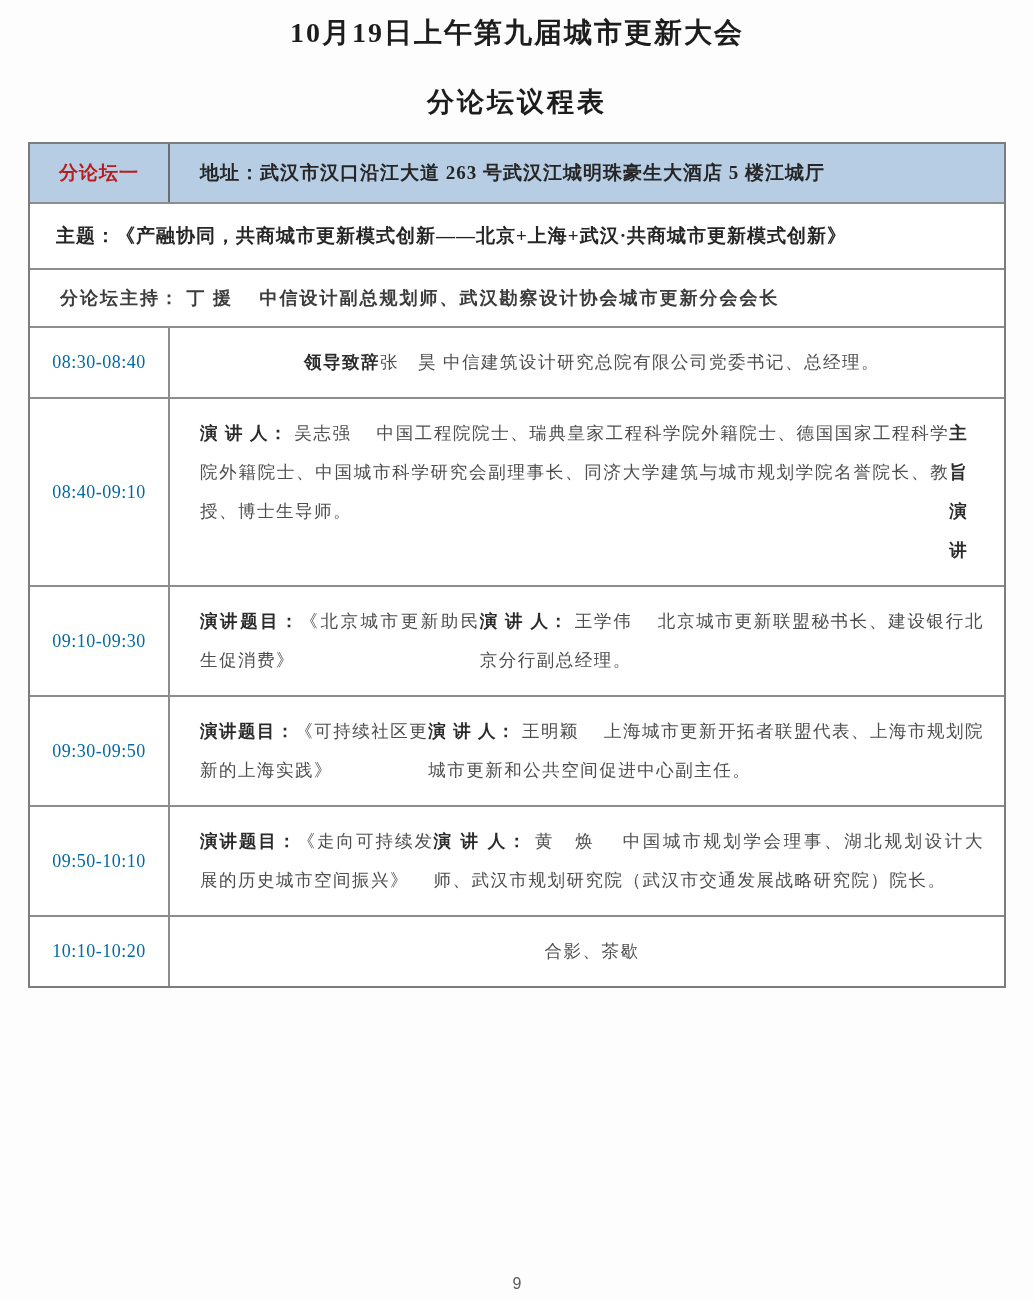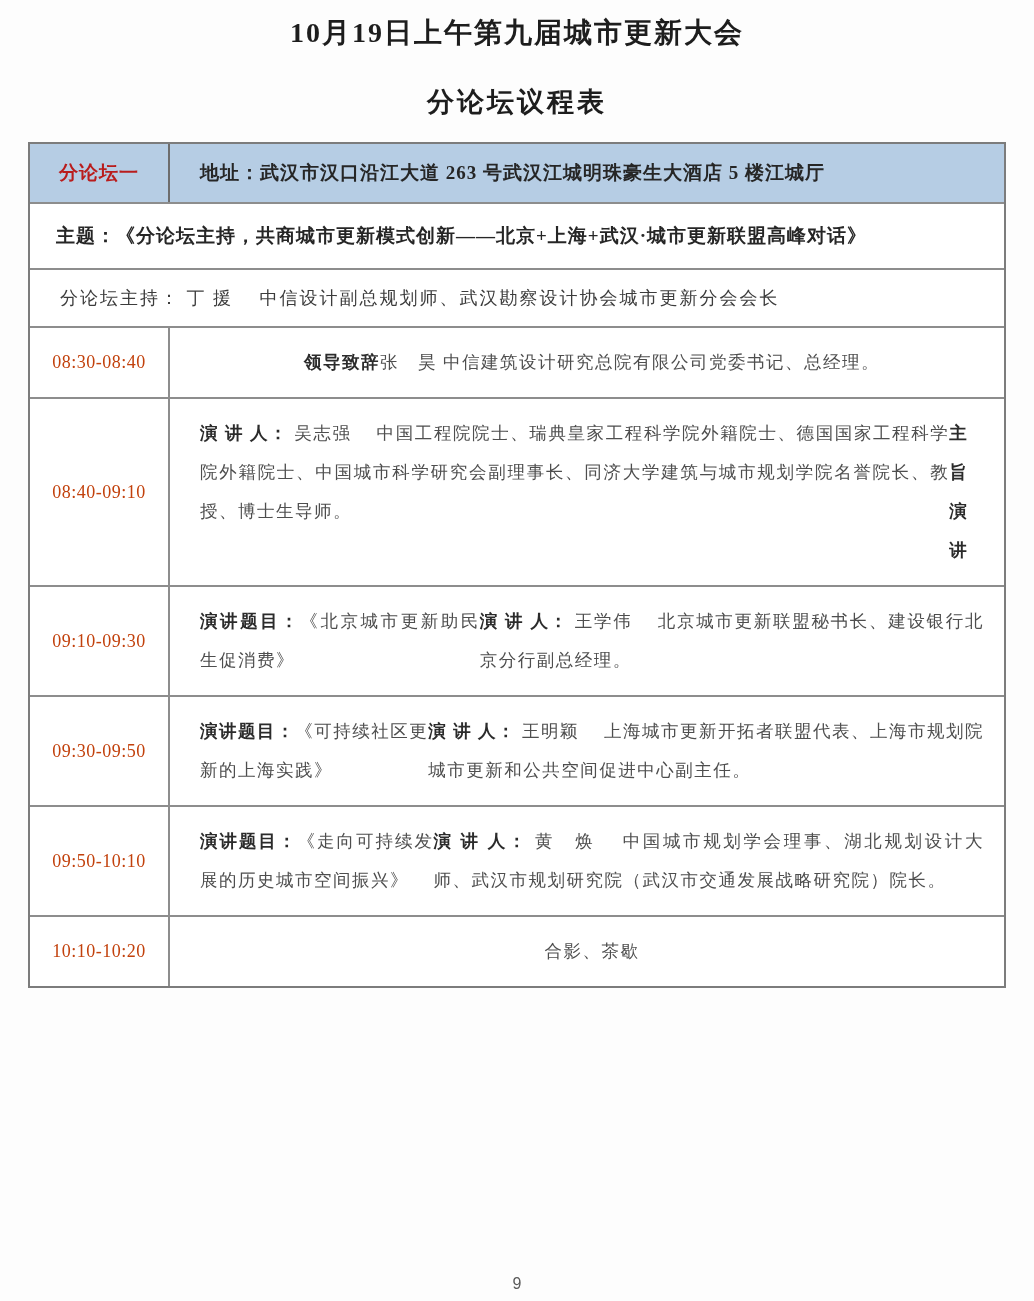--- a/index.html
+++ b/index.html
@@ -85,37 +85,38 @@
     letter-spacing: 1px;
     color: #262626;
   }
   .host-row {
     min-height: 58px;
     align-items: center;
     padding: 10px 16px 10px 30px;
     font-size: 18px;
     letter-spacing: 2px;
     color: #3c3c3c;
+    font-weight: bold;
   }
   .session-row {
     display: flex;
   }
   .session-row:last-child {
     border-bottom: none;
   }
   .time-cell {
     width: 140px;
     flex: 0 0 140px;
     display: flex;
     align-items: center;
     justify-content: center;
     border-right: 2px solid var(--border-inner, #8d8d8d);
     box-sizing: border-box;
     font-size: 18px;
-    color: #c2410c;
+    color: #0369a1;
     letter-spacing: 0.5px;
   }
   .content-cell {
     flex: 1;
     padding: 15px 20px 15px 30px;
     font-size: 17.5px;
     line-height: 39px;
     text-align: justify;
     letter-spacing: 1.5px;
     color: #4e4e4e;
@@ -153,21 +154,21 @@
   <h1 class="doc-title">10月19日上午第九届城市更新大会</h1>
   <h2 class="doc-subtitle">分论坛议程表</h2>
 
   <div class="agenda-table">
 
     <div class="t-row header-row">
       <div class="forum-cell">分论坛一</div>
       <div class="address-cell">地址：武汉市汉口沿江大道 263 号武汉江城明珠豪生大酒店 5 楼江城厅</div>
     </div>
 
-    <div class="t-row theme-row">主题：《分论坛主持，共商城市更新模式创新——北京+上海+武汉·城市更新联盟高峰对话》</div>
+    <div class="t-row theme-row">主题：《产融协同，共商城市更新模式创新——北京+上海+武汉·共商城市更新模式创新》</div>
 
     <div class="t-row host-row">分论坛主持：  丁  援　  中信设计副总规划师、武汉勘察设计协会城市更新分会会长</div>
 
     <div>
   <div class="t-row session-row">
     <div class="time-cell">08:30-08:40</div>
     <div class="content-cell">
             <p><strong>领导致辞</strong></p>
             <p><span>张　昊 中信建筑设计研究总院有限公司党委书记、总经理。</span></p>
           </div>

